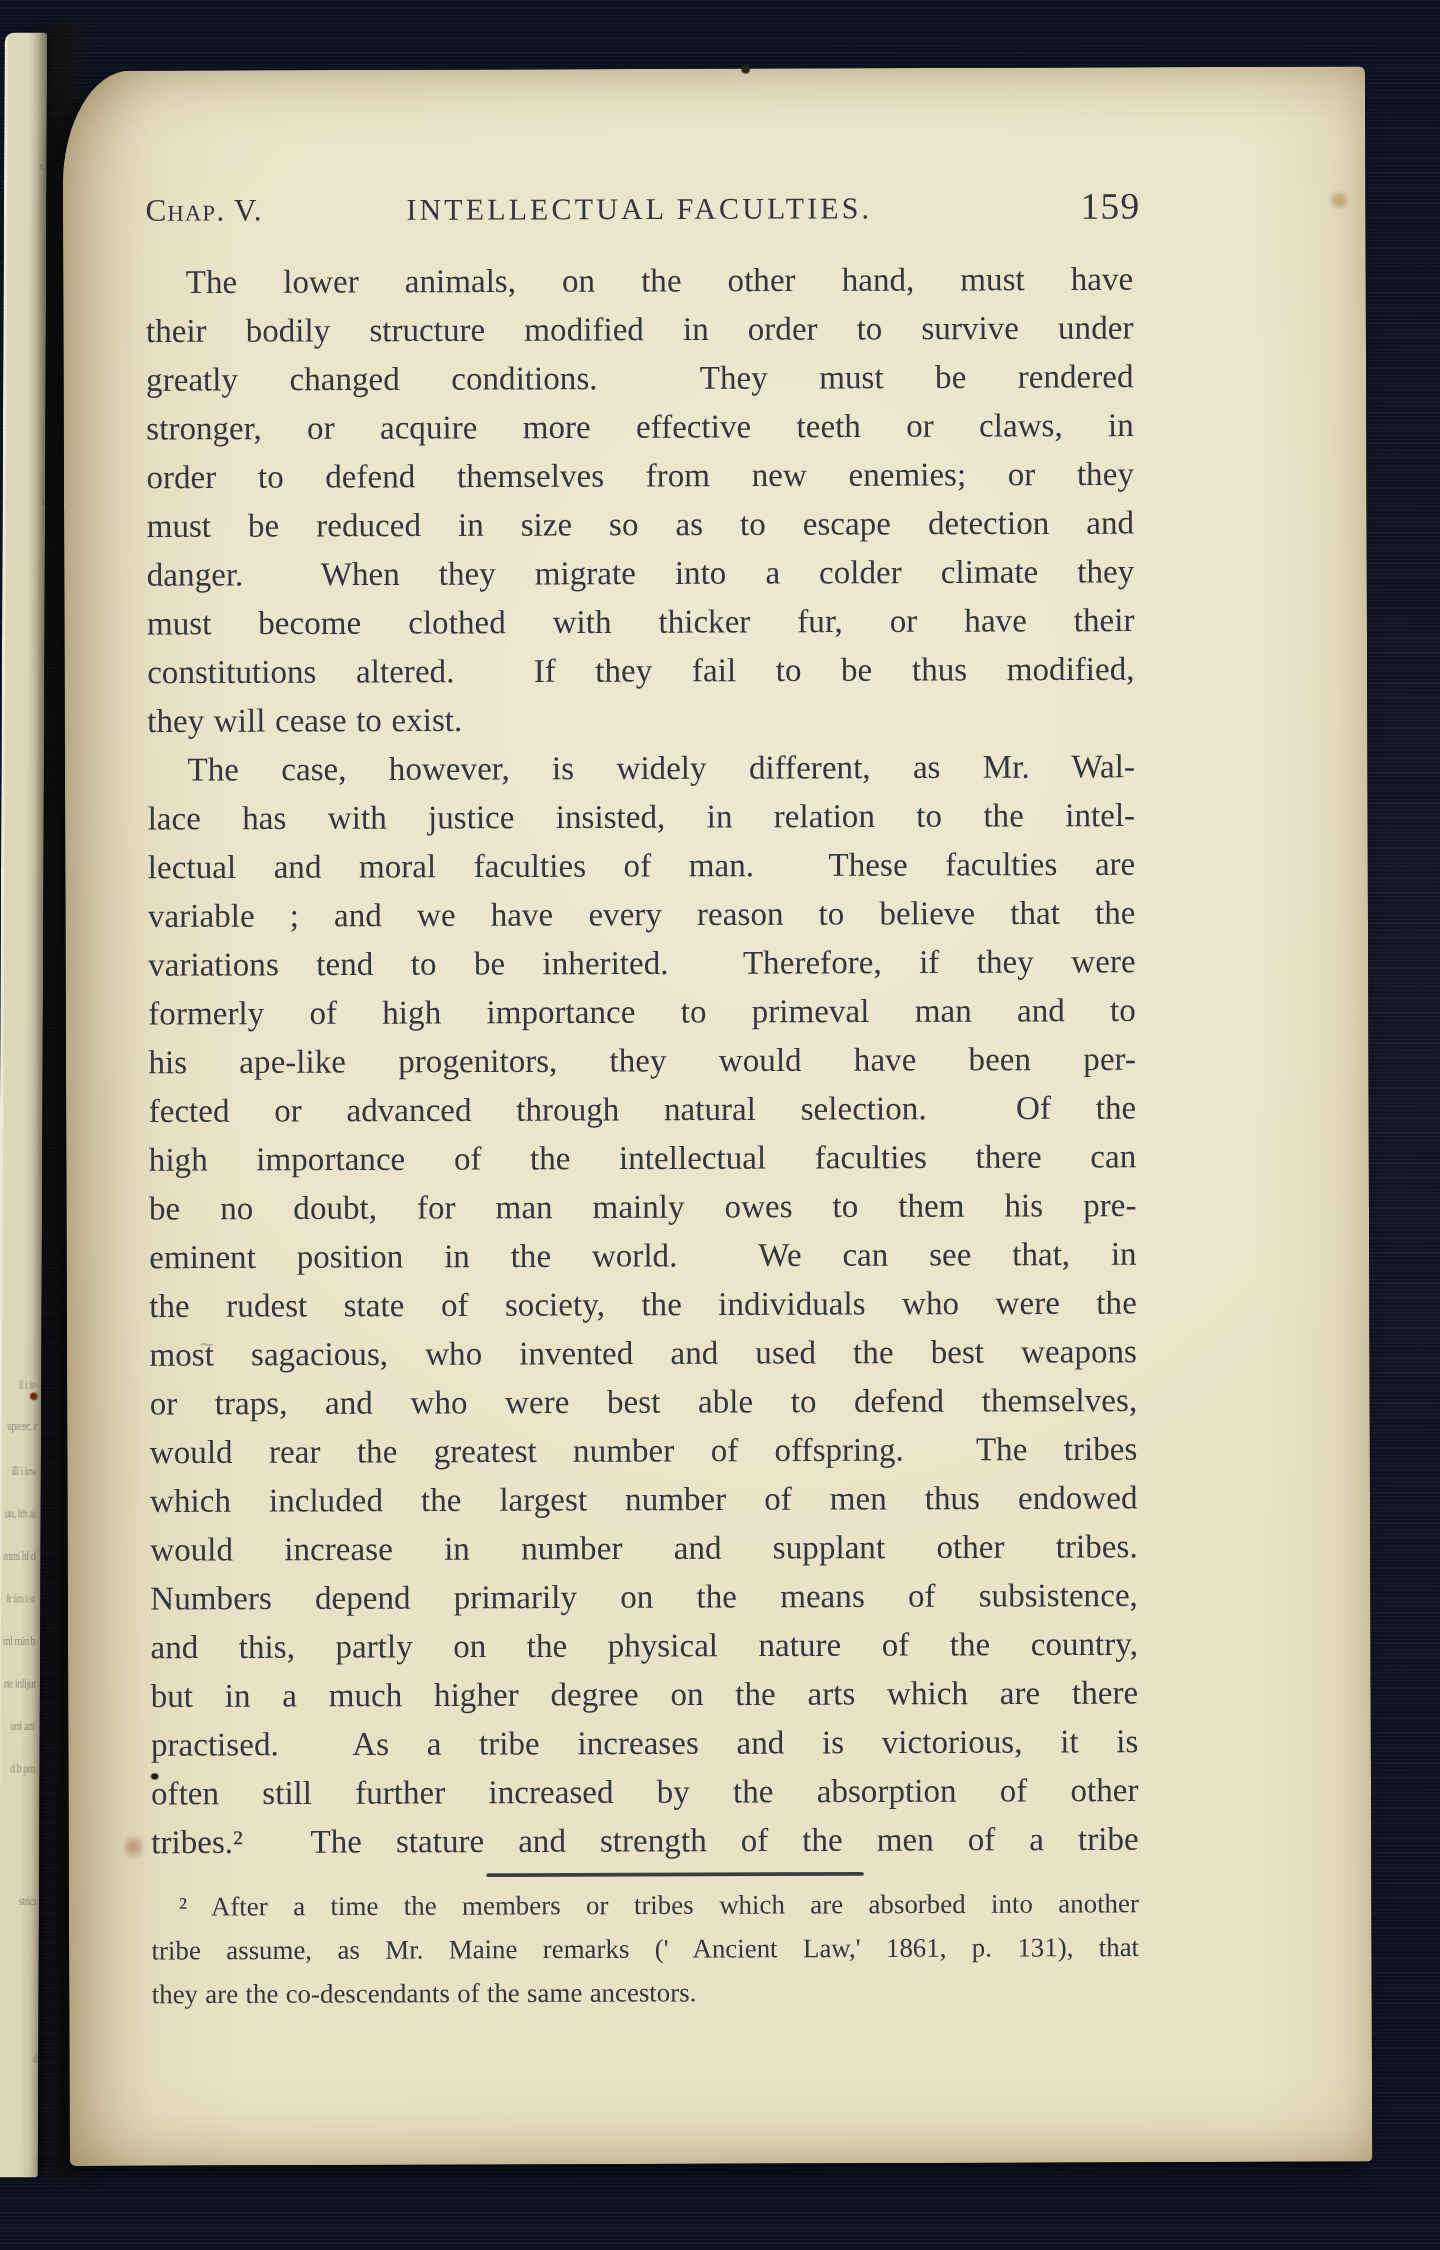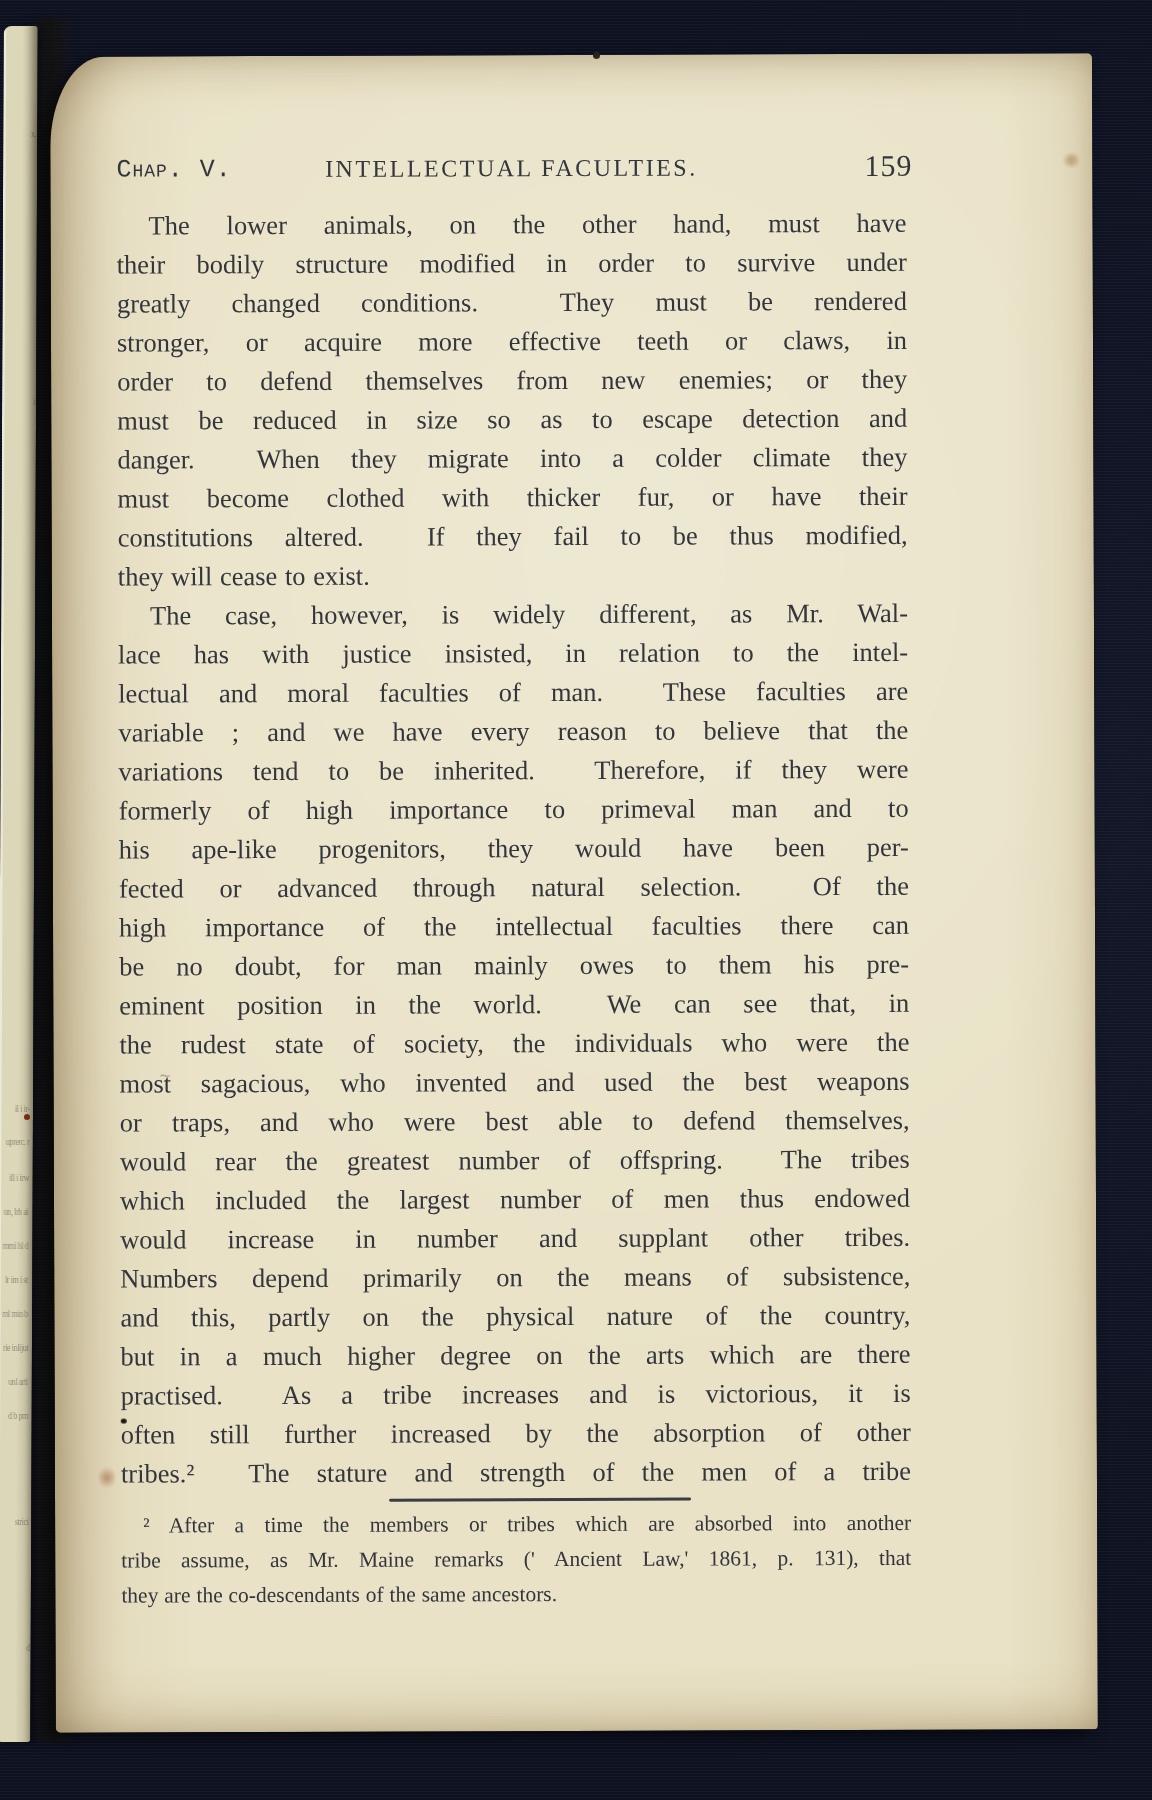--- a/index.html
+++ b/index.html
@@ -48,21 +48,21 @@
       -8px 6px 16px rgba(0,0,0,0.6),
       inset 30px 0 55px -20px rgba(95,72,35,0.40),
       inset -14px -12px 44px -22px rgba(125,98,50,0.38),
       inset 0 18px 44px -26px rgba(125,98,50,0.30);
   }
   .content{position:absolute;left:66px;top:0;width:790px;color:#33363c;}
   
   .pheader{position:absolute;top:95px;left:0;width:100%;height:34px;}
   .chap{
     position:absolute;left:0;top:4px;font-variant:small-caps;
-    font-size:25px;letter-spacing:1px;font-family:Liberation Mono, monospace;
+    font-size:25px;letter-spacing:1px;
   }
   .rtitle{
     position:absolute;left:0;right:0;top:5px;text-align:center;
     font-size:24px;letter-spacing:2.5px;
   }
   .pnum{position:absolute;right:-6px;top:0;font-size:30px;letter-spacing:1px;text-align:right;}
   
   .bodytext{position:absolute;top:150px;left:0;width:100%;}
   .text-line{
     font-size:26.5px;line-height:39px;height:39px;

